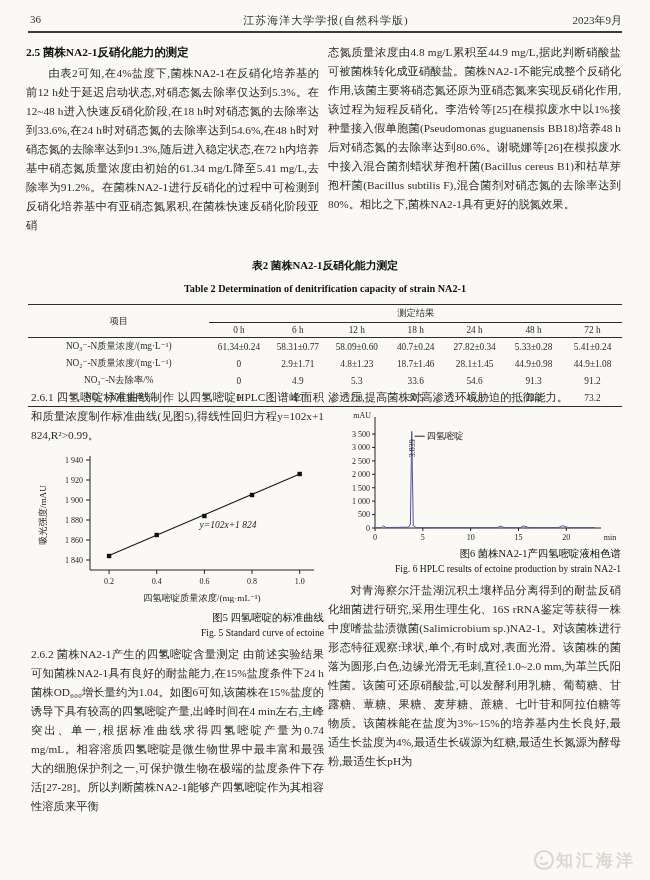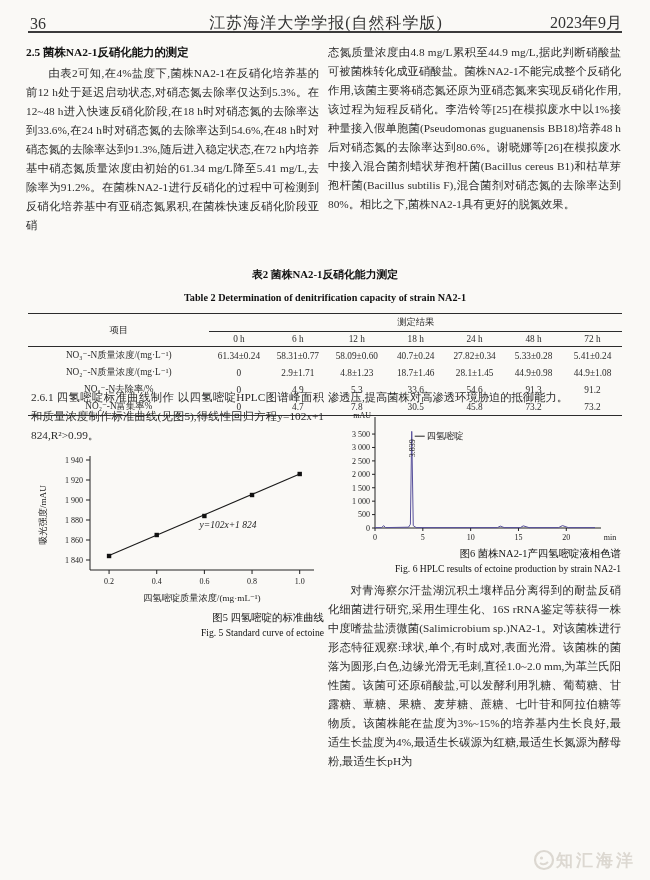--- a/index.html
+++ b/index.html
@@ -1,31 +1,31 @@
 <!DOCTYPE html>
 <html><head>
 <meta charset="utf-8">
 <style>
   *{margin:0;padding:0;box-sizing:border-box}
   html,body{width:650px;height:880px}
   body{background:#efeeec;font-family:"Liberation Serif","DejaVu Serif",serif;color:#262626}
   .page{position:absolute;left:0;top:0;width:650px;height:880px;background:#faf9f6;overflow:hidden}
-  .hdr{position:absolute;top:13px;left:30px;right:28px;display:flex;align-items:center;font-size:16px;color:#333}
+  .hdr{position:absolute;top:13px;left:30px;right:28px;display:flex;align-items:flex-start;font-size:11px;color:#333}
   .hdr .side{width:80px}
   .hdr .side.r{text-align:right}
   .hdr .mid{flex:1;text-align:center;letter-spacing:1px}
   .hdr-rule{position:absolute;top:31px;left:28px;width:594px;height:2px;background:#3b3b3b}
   .col{position:absolute;width:293px;font-size:11.3px;line-height:19px;text-align:justify;color:#2b2b2b}
   .lt{left:26px;top:43px}
   .rt{left:328px;top:43px}
   .lb{left:31px;top:388px}
   .rb{left:328px;top:388px}
   h4{font-size:11.4px;font-weight:bold;color:#111;margin-bottom:2px}
   .indent{text-indent:2em}
-  .tblk{position:absolute;left:28px;top:266px;width:594px}
+  .tblk{position:absolute;left:28px;top:257px;width:594px}
   .tcap{text-align:center;font-weight:bold;font-size:10.8px;color:#111;line-height:16px}
   .tcap.en{font-size:10.2px;margin:8px 0 7px}
   table{width:100%;border-collapse:collapse;font-size:9.3px;border-top:1.6px solid #2c2c2c;border-bottom:1.6px solid #2c2c2c;color:#2b2b2b}
   th,td{font-weight:normal;text-align:center;padding:2px 0}
   th.item{width:182px;border-bottom:1.1px solid #2c2c2c}
   th.group{border-bottom:.8px solid #2c2c2c}
   tr.time th{border-bottom:1.1px solid #2c2c2c;width:59px}
   .figwrap{margin:5px 0 2px;text-align:center}
   .fcap{text-align:right;font-weight:normal;font-size:10.4px;color:#111;line-height:15px}
   .fcap.en{font-size:9.6px;margin-bottom:5px}
@@ -154,20 +154,21 @@
           <rect x="170.18297872340426" y="63.8" width="4.4" height="4.4" fill="#111"></rect>
           <rect x="217.84255319148937" y="42.8" width="4.4" height="4.4" fill="#111"></rect>
           <rect x="265.50212765957446" y="21.8" width="4.4" height="4.4" fill="#111"></rect>
           <text x="167.61702127659572" y="78" class="ann">y=102x+1 824</text>
           <text transform="rotate(-90 14 65)" x="14" y="65" text-anchor="middle" class="axlab">吸光强度/mAU</text>
           <text x="170" y="151" text-anchor="middle" class="axlab">四氢嘧啶质量浓度/(mg·mL⁻¹)</text>
         </svg>
     </div>
     <div class="fcap">图5  四氢嘧啶的标准曲线</div>
     <div class="fcap en">Fig. 5  Standard curve of ectoine</div>
+    <p>2.6.2  菌株NA2-1产生的四氢嘧啶含量测定  由前述实验结果可知菌株NA2-1具有良好的耐盐能力,在15%盐度条件下24 h菌株OD₆₀₀增长量约为1.04。如图6可知,该菌株在15%盐度的诱导下具有较高的四氢嘧啶产量,出峰时间在4 min左右,主峰突出、单一,根据标准曲线求得四氢嘧啶产量为0.74 mg/mL。相容溶质四氢嘧啶是微生物世界中最丰富和最强大的细胞保护剂之一,可保护微生物在极端的盐度条件下存活[27-28]。所以判断菌株NA2-1能够产四氢嘧啶作为其相容性溶质来平衡</p>
   </div>
 
   <div class="col rb">
     <p>渗透压,提高菌株对高渗透环境胁迫的抵御能力。</p>
     <div class="figwrap">
       <svg width="292" height="132" viewBox="0 0 292 132">
           <path d="M 46 5 L 46 116 L 272 116" fill="none" stroke="#222" stroke-width="1"></path>
           <line x1="43" y1="116" x2="46" y2="116" stroke="#222" stroke-width="1"></line>
           <text x="41" y="118.8" text-anchor="end" class="tick">0</text>
           <line x1="43" y1="102.57894736842105" x2="46" y2="102.57894736842105" stroke="#222" stroke-width="1"></line>

